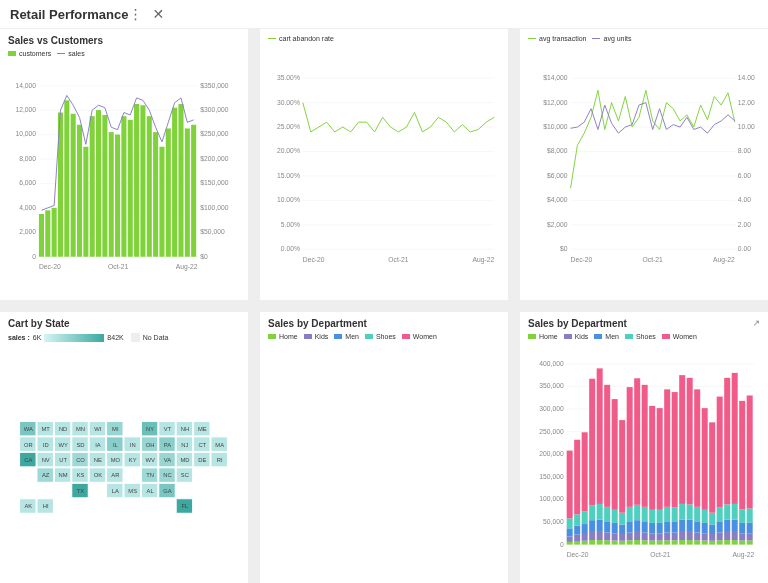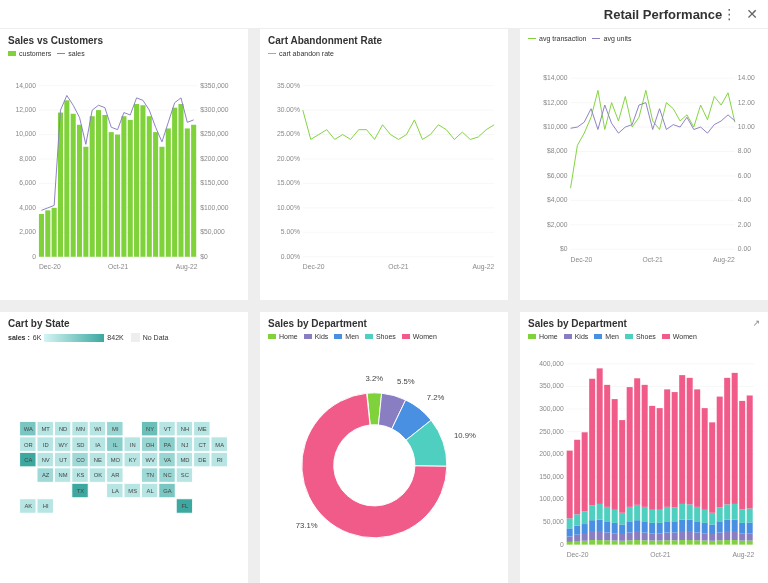--- a/index.html
+++ b/index.html
@@ -1,18 +1,18 @@
 <!DOCTYPE html>
 <html><head>
 <meta charset="utf-8">
 <style>
 *{box-sizing:border-box;margin:0;padding:0;}
 body{font-family:Arial,Helvetica,sans-serif;background:#f4f4f4;width:768px;height:583px;overflow:hidden;font-size:10px;color:#333;}
 .dashboard{background:#fff;width:100%;height:100%;display:flex;flex-direction:column;}
-.header{display:flex;align-items:center;justify-content:flex-end;padding:6px 10px;border-bottom:1px solid #eee;}
+.header{display:flex;align-items:center;justify-content:flex-start;padding:6px 10px;border-bottom:1px solid #eee;}
 .header h1{font-size:13px;font-weight:700;}
 .header .actions{display:flex;gap:10px;align-items:center;}
 .header .more{font-size:14px;cursor:pointer;color:#666;}
 .header .close{font-size:14px;cursor:pointer;color:#666;}
 .grid{flex:1;display:grid;grid-template-columns:1fr 1fr 1fr;grid-template-rows:1fr 1fr;gap:12px;background:#eee;}
 .panel{background:#fff;padding:6px 8px;display:flex;flex-direction:column;position:relative;}
 .panel h2{font-size:10px;font-weight:700;margin-bottom:4px;}
 .legend{display:flex;flex-wrap:wrap;gap:6px;font-size:7px;margin-bottom:4px;}
 .legend span{display:flex;align-items:center;gap:3px;}
 .swatch{width:8px;height:5px;display:inline-block;}
@@ -104,21 +104,20 @@
             <rect x="189.44" y="45.457142857142856" width="5.248" height="136.54285714285714" fill="#7fd23a"></rect>
             <polyline points="34.624,133.95714285714286 41.184000000000005,131.42857142857144 47.744,128.9 54.304,30.285714285714306 60.864,15.114285714285728 67.42399999999999,25.228571428571428 73.984,37.87142857142857 80.544,65.68571428571428 87.10399999999998,30.285714285714306 93.66399999999999,25.228571428571428 100.22399999999999,27.757142857142867 106.78399999999999,47.985714285714295 113.344,50.514285714285705 119.904,32.81428571428572 126.464,35.34285714285713 133.024,17.64285714285714 139.58399999999997,20.171428571428578 146.14399999999998,30.285714285714306 152.70399999999998,47.985714285714295 159.26399999999998,63.15714285714287 165.82399999999998,42.928571428571445 172.384,22.69999999999999 178.944,17.64285714285714 185.504,42.928571428571445 192.064,40.400000000000006" fill="none" stroke="#8a7ec3" stroke-width="1"></polyline>
             <text x="32" y="195" class="axis" text-anchor="start">Dec-20</text>
             <text x="114" y="195" class="axis" text-anchor="middle">Oct-21</text>
             <text x="196" y="195" class="axis" text-anchor="end">Aug-22</text>
           </svg>
         </div>
   </div>
 
   <div class="panel">
-   <h2>Cart Abandonment Rate</h2>
    <div class="legend">
           <span>
             <i class="swatch line" style="border-color:#7fd23a"></i>
             <span>cart abandon rate</span>
           </span>
         </div>
    <div class="chart-body" id="c2">
           <svg viewBox="0 0 240 200" width="100%" height="100%">
             <line x1="36" x2="234" y1="182" y2="182" class="grid-line"></line>
             <text x="33" y="184" text-anchor="end" class="axis">0.00%</text>
@@ -307,34 +306,20 @@
   </div>
 
   <div class="panel">
    <h2>Sales by Department</h2>
    <div class="legend" id="leg5">
           <span><i class="swatch" style="background:#7fd23a"></i>Home</span>
           <span><i class="swatch" style="background:#8a7ec3"></i>Kids</span>
           <span><i class="swatch" style="background:#4a90e2"></i>Men</span>
           <span><i class="swatch" style="background:#4ecfbf"></i>Shoes</span>
           <span><i class="swatch" style="background:#f15b8a"></i>Women</span>
-        </div>
-   <div class="chart-body" id="c5">
-          <svg viewBox="0 0 240 210" width="100%" height="100%">
-            <path d="M102.51249375148788,35.37468760414808 A75,75 0 0 1 117.56674885709391,35.382680886179855 L114.23737935997259,68.21430129626071 A42,42 0 0 0 105.80699650083322,68.20982505832292 Z" fill="#7fd23a" stroke="#fff" stroke-width="1"></path>
-            <text x="110.04619394542345" y="23.000012263682436" text-anchor="middle" class="donut-label">3.2%</text>
-            <path d="M117.56674885709391,35.382680886179855 A75,75 0 0 1 142.3951239740407,42.35714418575651 L128.14126942546278,72.12000074402366 A42,42 0 0 0 114.23737935997259,68.21430129626071 Z" fill="#8a7ec3" stroke="#fff" stroke-width="1"></path>
-            <text x="133.52823755362203" y="26.241883750765197" text-anchor="start" class="donut-label">5.5%</text>
-            <path d="M142.3951239740407,42.35714418575651 A75,75 0 0 1 168.70410340509738,63.32207970138738 L142.87429790685454,83.86036463277694 A42,42 0 0 0 128.14126942546278,72.12000074402366 Z" fill="#4a90e2" stroke="#fff" stroke-width="1"></path>
-            <text x="164.2186709831978" y="41.96077809957153" text-anchor="start" class="donut-label">7.2%</text>
-            <path d="M168.70410340509738,63.32207970138738 A75,75 0 0 1 184.99356733453214,110.9822720809392 L151.99639770733802,110.55007236532595 A42,42 0 0 0 142.87429790685454,83.86036463277694 Z" fill="#4ecfbf" stroke="#fff" stroke-width="1"></path>
-            <text x="192.324377639044" y="81.86289200461296" text-anchor="start" class="donut-label">10.9%</text>
-            <path d="M184.99356733453214,110.9822720809392 A75,75 0 1 1 102.043759967193,35.423205723627675 L105.54450558162807,68.2369952052315 A42,42 0 1 0 151.99639770733802,110.55007236532595 Z" fill="#f15b8a" stroke="#fff" stroke-width="1"></path>
-            <text x="51.41375309982653" y="174.3168070892198" text-anchor="end" class="donut-label">73.1%</text>
-          </svg>
         </div>
   </div>
 
   <div class="panel">
    <span class="expand">↗</span>
    <h2>Sales by Department</h2>
    <div class="legend" id="leg6">
           <span><i class="swatch" style="background:#7fd23a"></i>Home</span>
           <span><i class="swatch" style="background:#8a7ec3"></i>Kids</span>
           <span><i class="swatch" style="background:#4a90e2"></i>Men</span>

